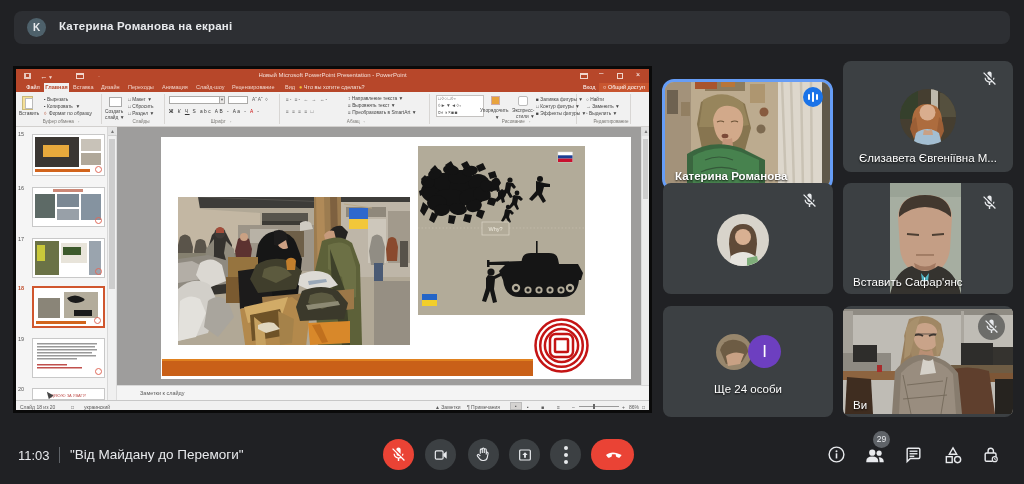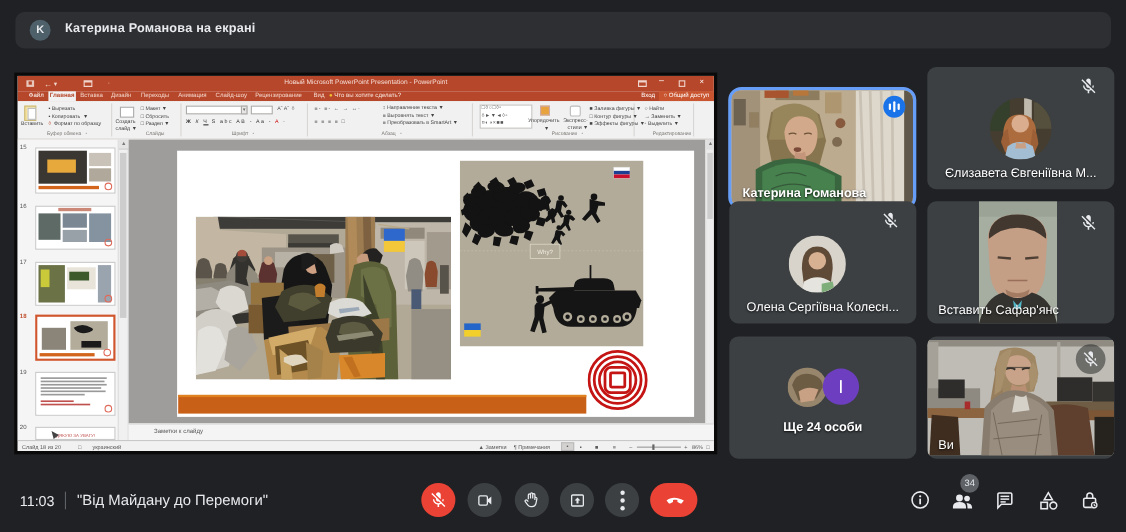--- a/index.html
+++ b/index.html
@@ -513,21 +513,20 @@
   <svg width="52" height="52" viewBox="0 0 52 52" style="position:absolute;left:54px;top:31px;border-radius:50%;">
     <rect width="52" height="52" fill="#d8d4cb"></rect>
     <path d="M12 30 q0 -20 14 -20 q14 0 14 20 l-2 16 -24 0z" fill="#5f4a38"></path>
     <circle cx="26" cy="23" r="8" fill="#d8b092"></circle>
     <path d="M14 42 q12 -8 24 0 l2 10 -28 0z" fill="#e6e4de"></path>
     <path d="M30 44 l10 -2 2 10 -12 0z" fill="#7fae7a"></path>
   </svg>
   <svg class="micoff" width="17" height="17" viewBox="0 0 24 24" style="position:absolute;right:15px;top:9px;">
     <path fill="#e8eaed" d="M19 11h-1.7c0 .74-.16 1.43-.43 2.05l1.23 1.23c.56-.98.9-2.09.9-3.28zm-4.02.17c0-.06.02-.11.02-.17V5c0-1.66-1.34-3-3-3S9 3.34 9 5v.18l5.98 5.99zM4.27 3L3 4.27l6.01 6.01V11c0 1.66 1.33 3 2.99 3 .22 0 .44-.03.65-.08l1.66 1.66c-.71.33-1.5.52-2.31.52-2.76 0-5.3-2.1-5.3-5.1H5c0 3.41 2.72 6.23 6 6.72V21h2v-3.28c.91-.13 1.77-.45 2.54-.9L19.73 21 21 19.73 4.27 3z"></path>
   </svg>
-  <div class="namec">Олена Сергіївна Колесн...</div>
 </div>
 <div class="tile" id="t4" style="left:843px; top:183px;">
   <svg width="71" height="111" viewBox="0 0 71 111" style="position:absolute;left:47px;top:0;">
     <rect width="71" height="111" fill="#a6aea1"></rect>
     <rect x="0" y="0" width="71" height="14" fill="#9aa396"></rect>
     <path d="M8 34 q1 -22 27 -22 q26 0 27 22 l-2 32 q-3 24 -25 24 q-22 0 -25 -24z" fill="#c49e85"></path>
     <path d="M9 30 q3 -18 26 -18 q23 0 26 18 l0 4 q-12 -10 -26 -10 q-14 0 -26 10z" fill="#42382f"></path>
     <path d="M17 51 l12 1 M42 52 l12 -1" stroke="#4d3f33" stroke-width="2.2" fill="none"></path>
     <path d="M26 72 l18 0" stroke="#96705a" stroke-width="1.4" fill="none"></path>
     <path d="M24 80 q11 7 22 0 l-2 7 -18 0z" fill="#a37a62"></path>
@@ -539,21 +538,21 @@
   </svg>
   <div class="name">Вставить Сафар'янс</div>
 </div>
 <div class="tile" id="t5" style="left:663px; top:306px;">
   <svg width="36" height="36" viewBox="0 0 36 36" style="position:absolute;left:53px;top:28px;border-radius:50%;">
     <rect width="36" height="36" fill="#97866c"></rect>
     <path d="M4 16 q4 -12 16 -10 q12 2 12 12 l-6 10 -16 2z" fill="#6d5c44"></path>
     <path d="M10 22 q8 -6 18 -2 l-4 10 -12 2z" fill="#c8a184"></path>
   </svg>
   <div style="position:absolute;left:85px;top:29px;width:33px;height:33px;border-radius:50%;background:#6d3fc0;color:#fff;font-size:17px;text-align:center;line-height:33px;">I</div>
-  <div class="namec" style="bottom:22px; font-size:11.5px; font-weight:bold;">Ще 24 особи</div>
+  <div class="namec" style="bottom:22px; font-size:11.5px; font-weight:normal;">Ще 24 особи</div>
 </div>
 <div class="tile" id="t6" style="left:843px; top:306px;">
   <svg width="170" height="105" viewBox="0 0 170 105" style="position:absolute;left:0;top:3px;">
     <rect width="170" height="105" fill="#bfbcb5"></rect>
     <rect x="0" y="0" width="170" height="6" fill="#8f8b83"></rect>
     <rect x="118" y="2" width="3" height="58" fill="#aba79f"></rect>
     <rect x="0" y="2" width="10" height="60" fill="#a5a199"></rect>
 
     <rect x="0" y="44" width="48" height="20" fill="#8e8a82"></rect>
     <rect x="10" y="36" width="24" height="17" fill="#2e2d2b"></rect>
@@ -657,14 +656,14 @@
   </svg>
   <svg class="ricon2" width="20" height="20" viewBox="0 0 24 24" style="left:981px;">
     <g fill="none" stroke="#e8eaed" stroke-width="1.7">
       <rect x="5" y="9.5" width="13" height="10" rx="1.5"></rect>
       <path d="M8.5 9.5 V7 a3.2 3.2 0 0 1 6.4 0 v2.5"></path>
     </g>
     <circle cx="16.5" cy="17" r="3.6" fill="#202124"></circle>
     <circle cx="16.5" cy="17" r="3" fill="none" stroke="#e8eaed" stroke-width="1.4"></circle>
     <path d="M16.5 15.5 v1.7 l1.3 .8" stroke="#e8eaed" stroke-width="1.2" fill="none"></path>
   </svg>
-  <div id="badge29">34</div>
+  <div id="badge29">29</div>
 </div>
 
 </body></html>

